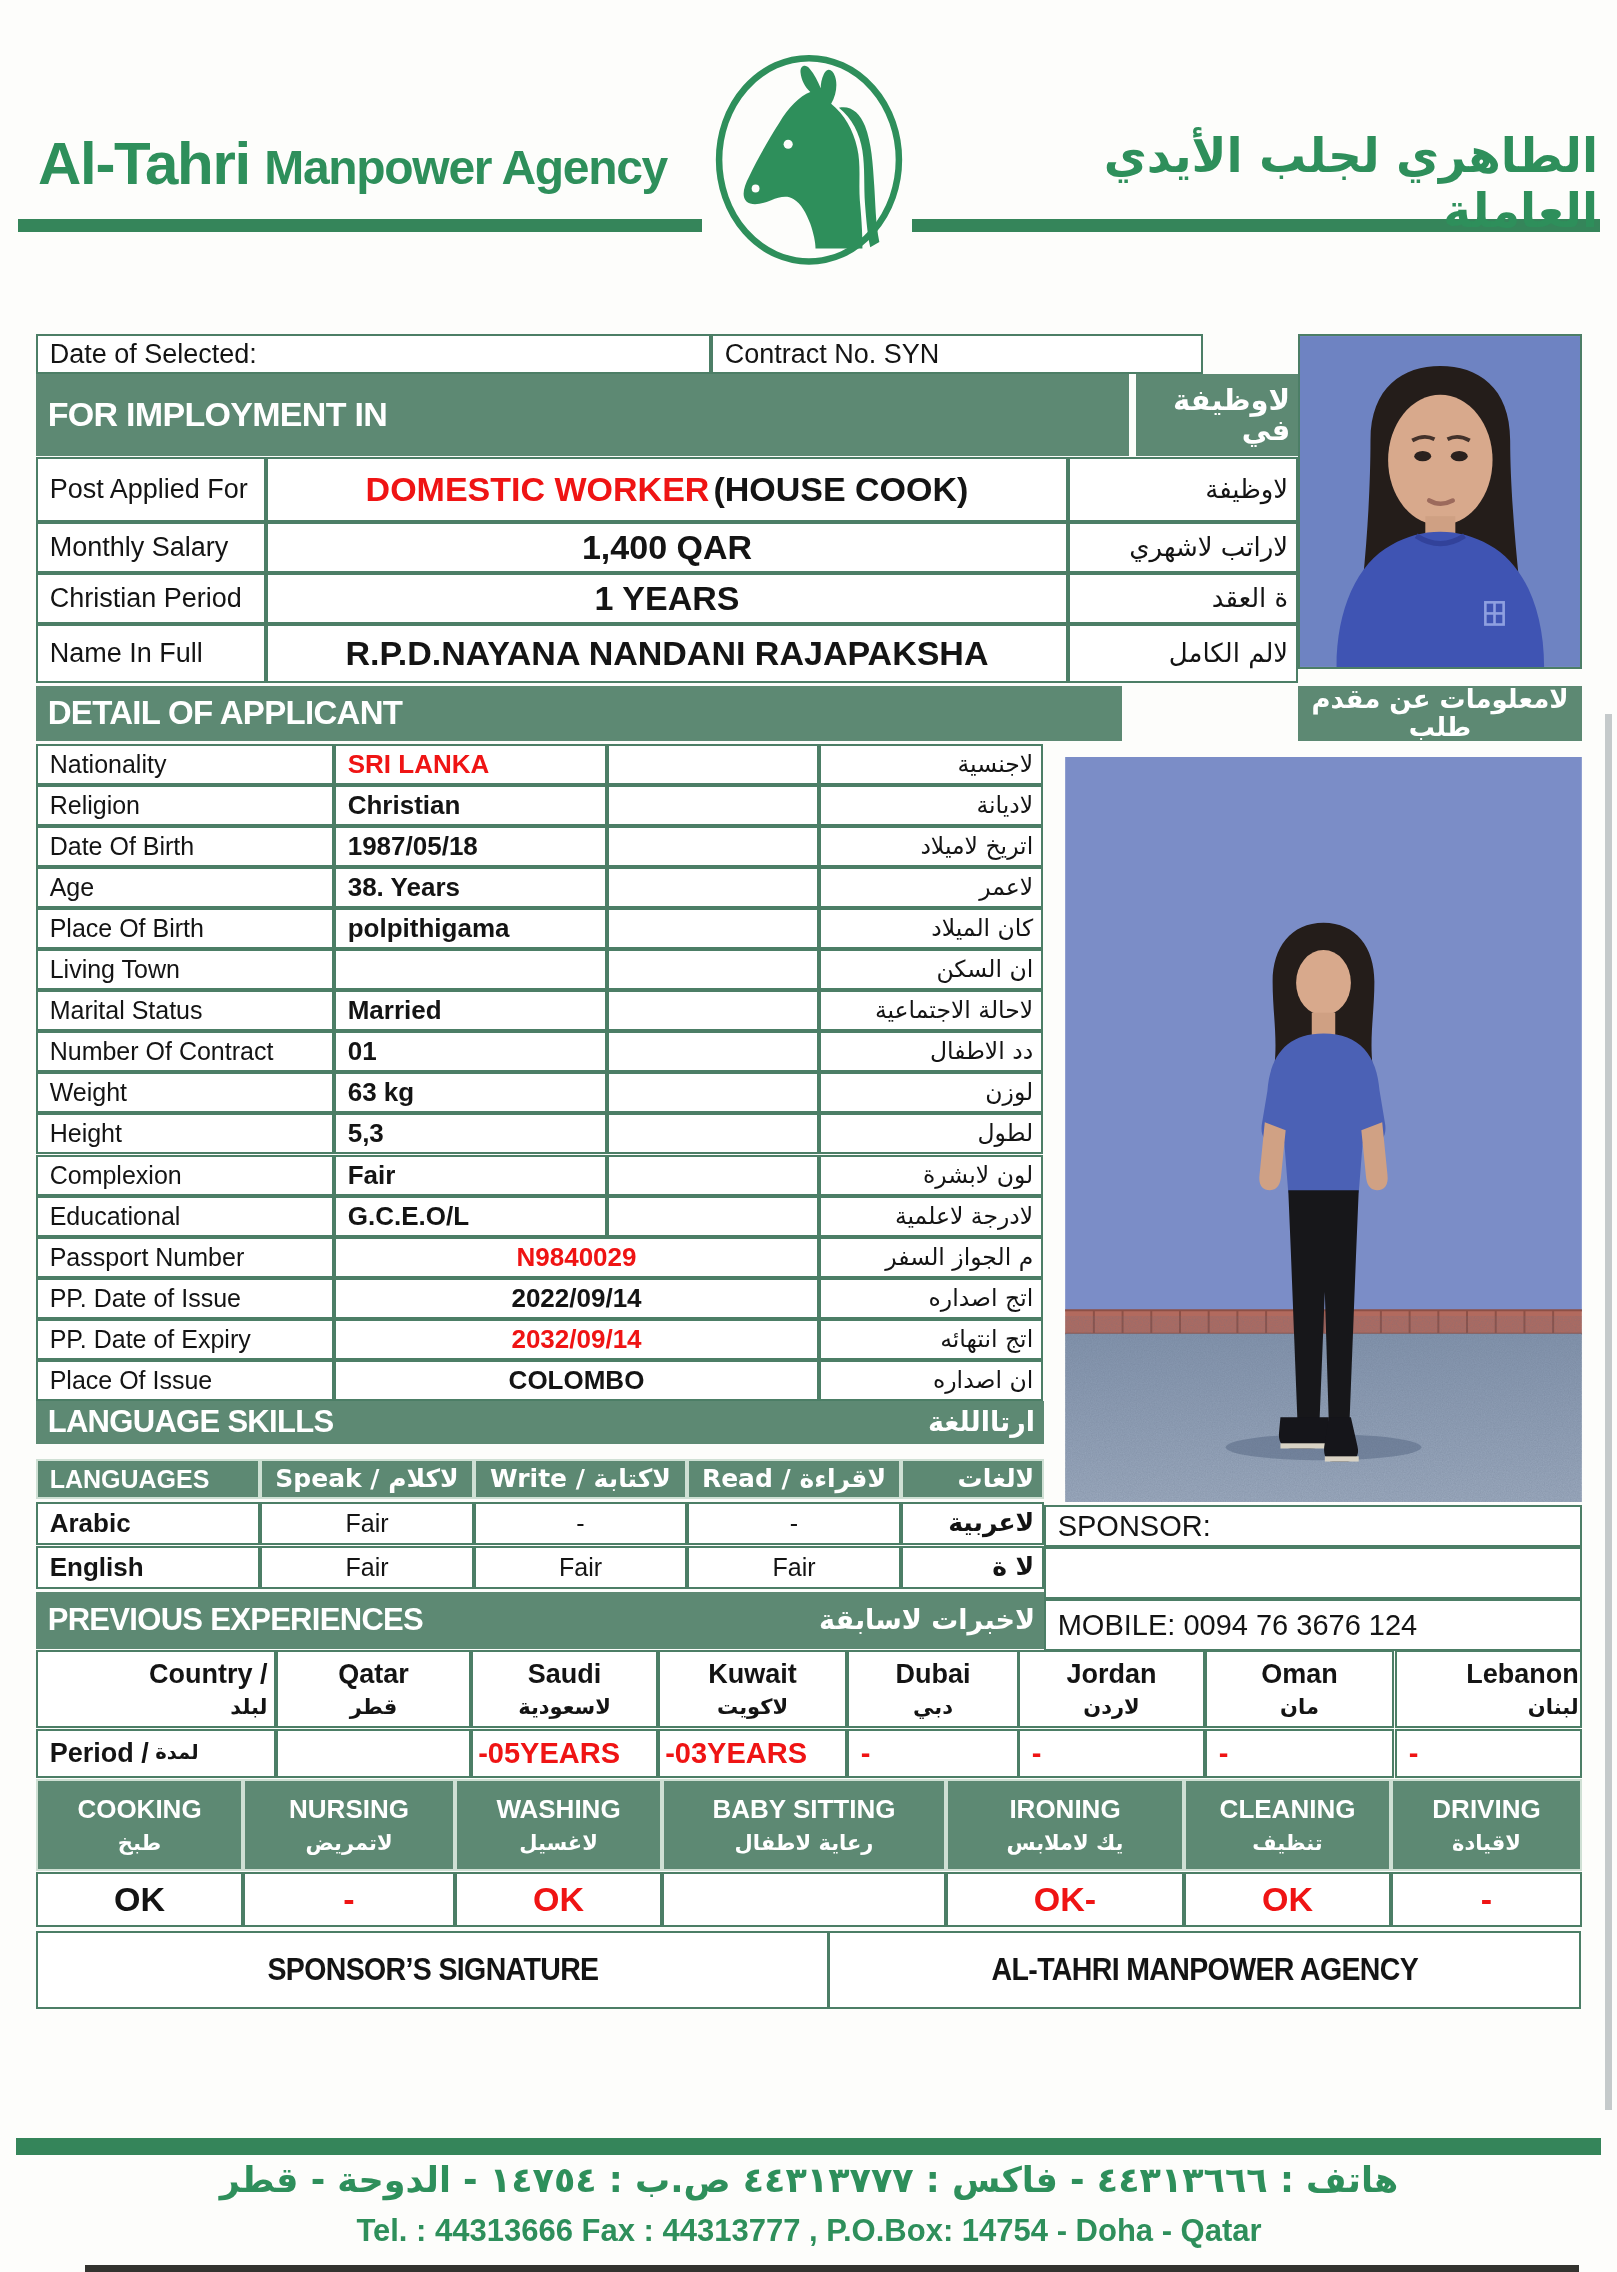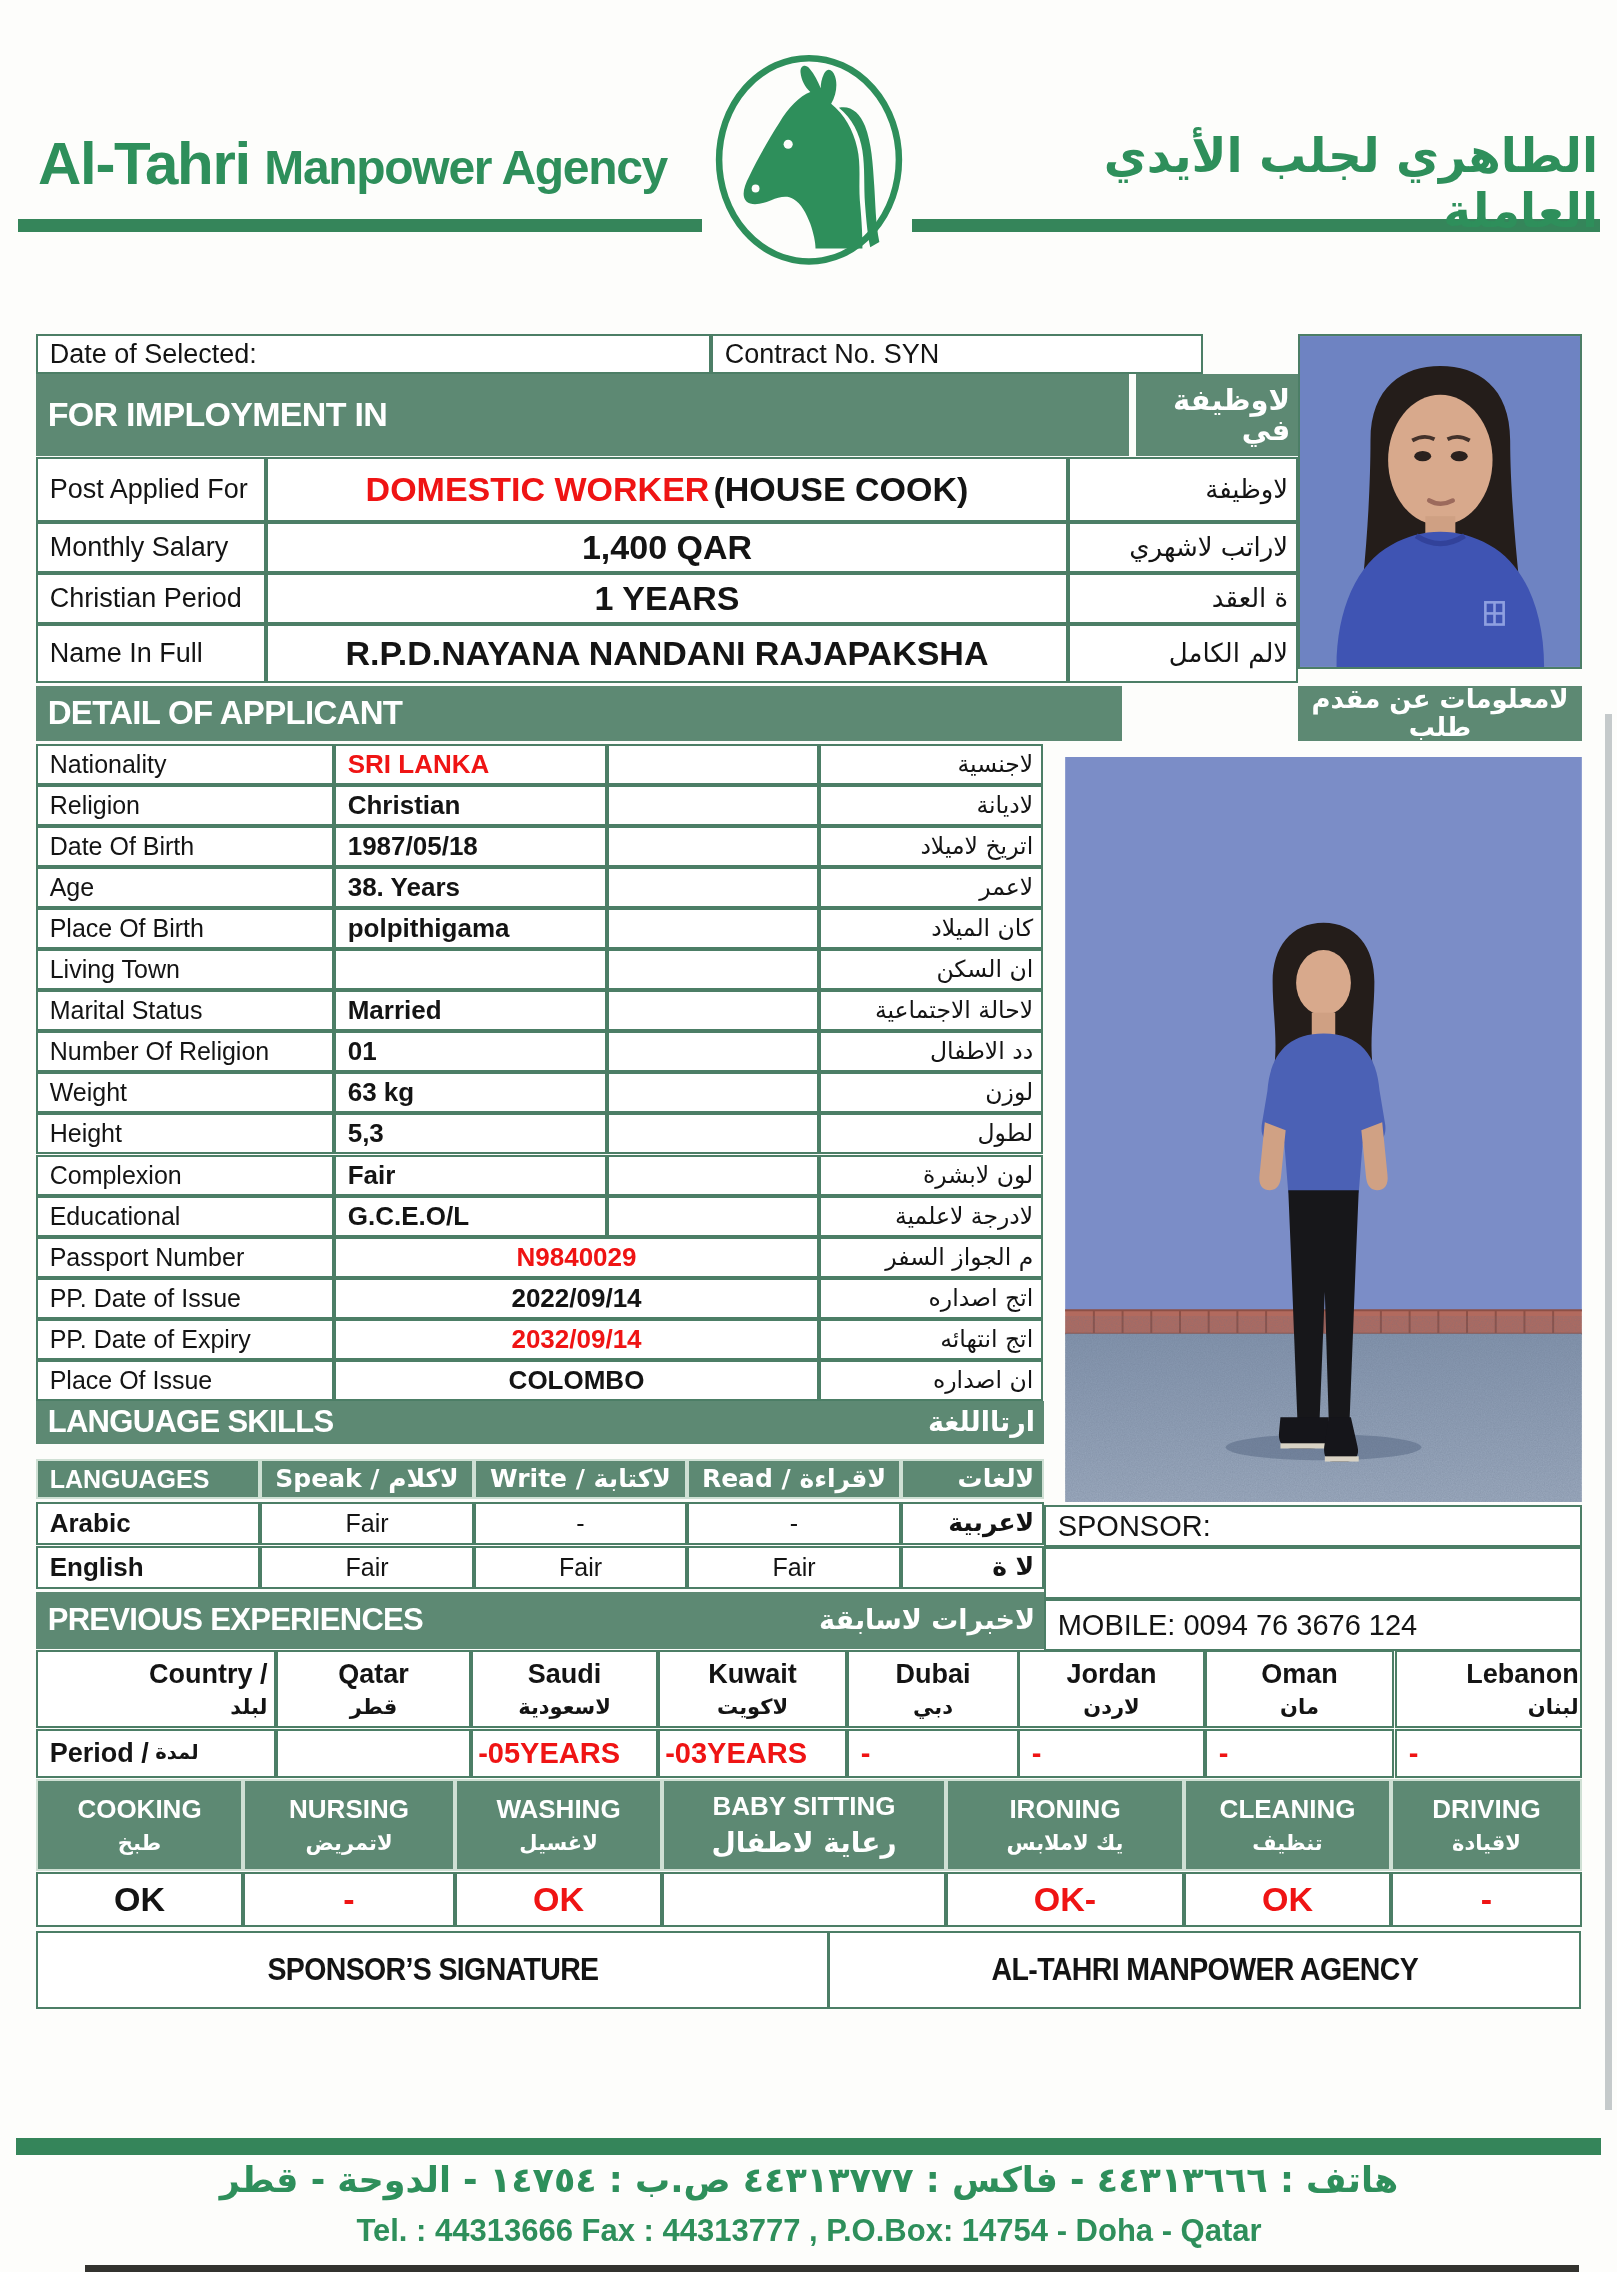--- a/index.html
+++ b/index.html
@@ -144,21 +144,21 @@
   <div class="cell pl f38" style="left:36px;top:949px;width:298px;height:41px;">Living Town</div>
   <div class="cell pl b f40" style="left:334px;top:949px;width:273px;height:41px;"></div>
   <div class="cell" style="left:607px;top:949px;width:212px;height:41px;"></div>
   <div class="cell r ar pr f36" style="left:819px;top:949px;width:224px;height:41px;">ان السكن</div>
 
   <div class="cell pl f38" style="left:36px;top:990px;width:298px;height:41px;">Marital Status</div>
   <div class="cell pl b f40" style="left:334px;top:990px;width:273px;height:41px;">Married</div>
   <div class="cell" style="left:607px;top:990px;width:212px;height:41px;"></div>
   <div class="cell r ar pr f36" style="left:819px;top:990px;width:224px;height:41px;">لاحالة الاجتماعية</div>
 
-  <div class="cell pl f38" style="left:36px;top:1031px;width:298px;height:41px;">Number Of Religion</div>
+  <div class="cell pl f38" style="left:36px;top:1031px;width:298px;height:41px;">Number Of Contract</div>
   <div class="cell pl b f40" style="left:334px;top:1031px;width:273px;height:41px;">01</div>
   <div class="cell" style="left:607px;top:1031px;width:212px;height:41px;"></div>
   <div class="cell r ar pr f36" style="left:819px;top:1031px;width:224px;height:41px;">دد الاطفال</div>
 
   <div class="cell pl f38" style="left:36px;top:1072px;width:298px;height:41px;">Weight</div>
   <div class="cell pl b f40" style="left:334px;top:1072px;width:273px;height:41px;">63 kg</div>
   <div class="cell" style="left:607px;top:1072px;width:212px;height:41px;"></div>
   <div class="cell r ar pr f36" style="left:819px;top:1072px;width:224px;height:41px;">لوزن</div>
 
   <div class="cell pl f38" style="left:36px;top:1113px;width:298px;height:41px;">Height</div>
@@ -344,21 +344,21 @@
   <div class="cell green col c" style="left:243px;top:1779px;width:212px;height:92px;border:2px solid #cfe0d4;">
     <span class="b f40">NURSING</span>
       <span class="b ar" style="font-size:21px;">لاتمريض</span>
   </div>
   <div class="cell green col c" style="left:455px;top:1779px;width:207px;height:92px;border:2px solid #cfe0d4;">
     <span class="b f40">WASHING</span>
       <span class="b ar" style="font-size:21px;">لاغسيل</span>
   </div>
   <div class="cell green col c" style="left:662px;top:1779px;width:284px;height:92px;border:2px solid #cfe0d4;">
     <span class="b f40">BABY SITTING</span>
-      <span class="b ar" style="font-size:28px;">رعاية لاطفال</span>
+      <span class="b ar" style="font-size:21px;">رعاية لاطفال</span>
   </div>
   <div class="cell green col c" style="left:946px;top:1779px;width:238px;height:92px;border:2px solid #cfe0d4;">
     <span class="b f40">IRONING</span>
       <span class="b ar" style="font-size:21px;">يك لاملابس</span>
   </div>
   <div class="cell green col c" style="left:1184px;top:1779px;width:207px;height:92px;border:2px solid #cfe0d4;">
     <span class="b f40">CLEANING</span>
       <span class="b ar" style="font-size:21px;">تنظيف</span>
   </div>
   <div class="cell green col c" style="left:1391px;top:1779px;width:191px;height:92px;border:2px solid #cfe0d4;">

